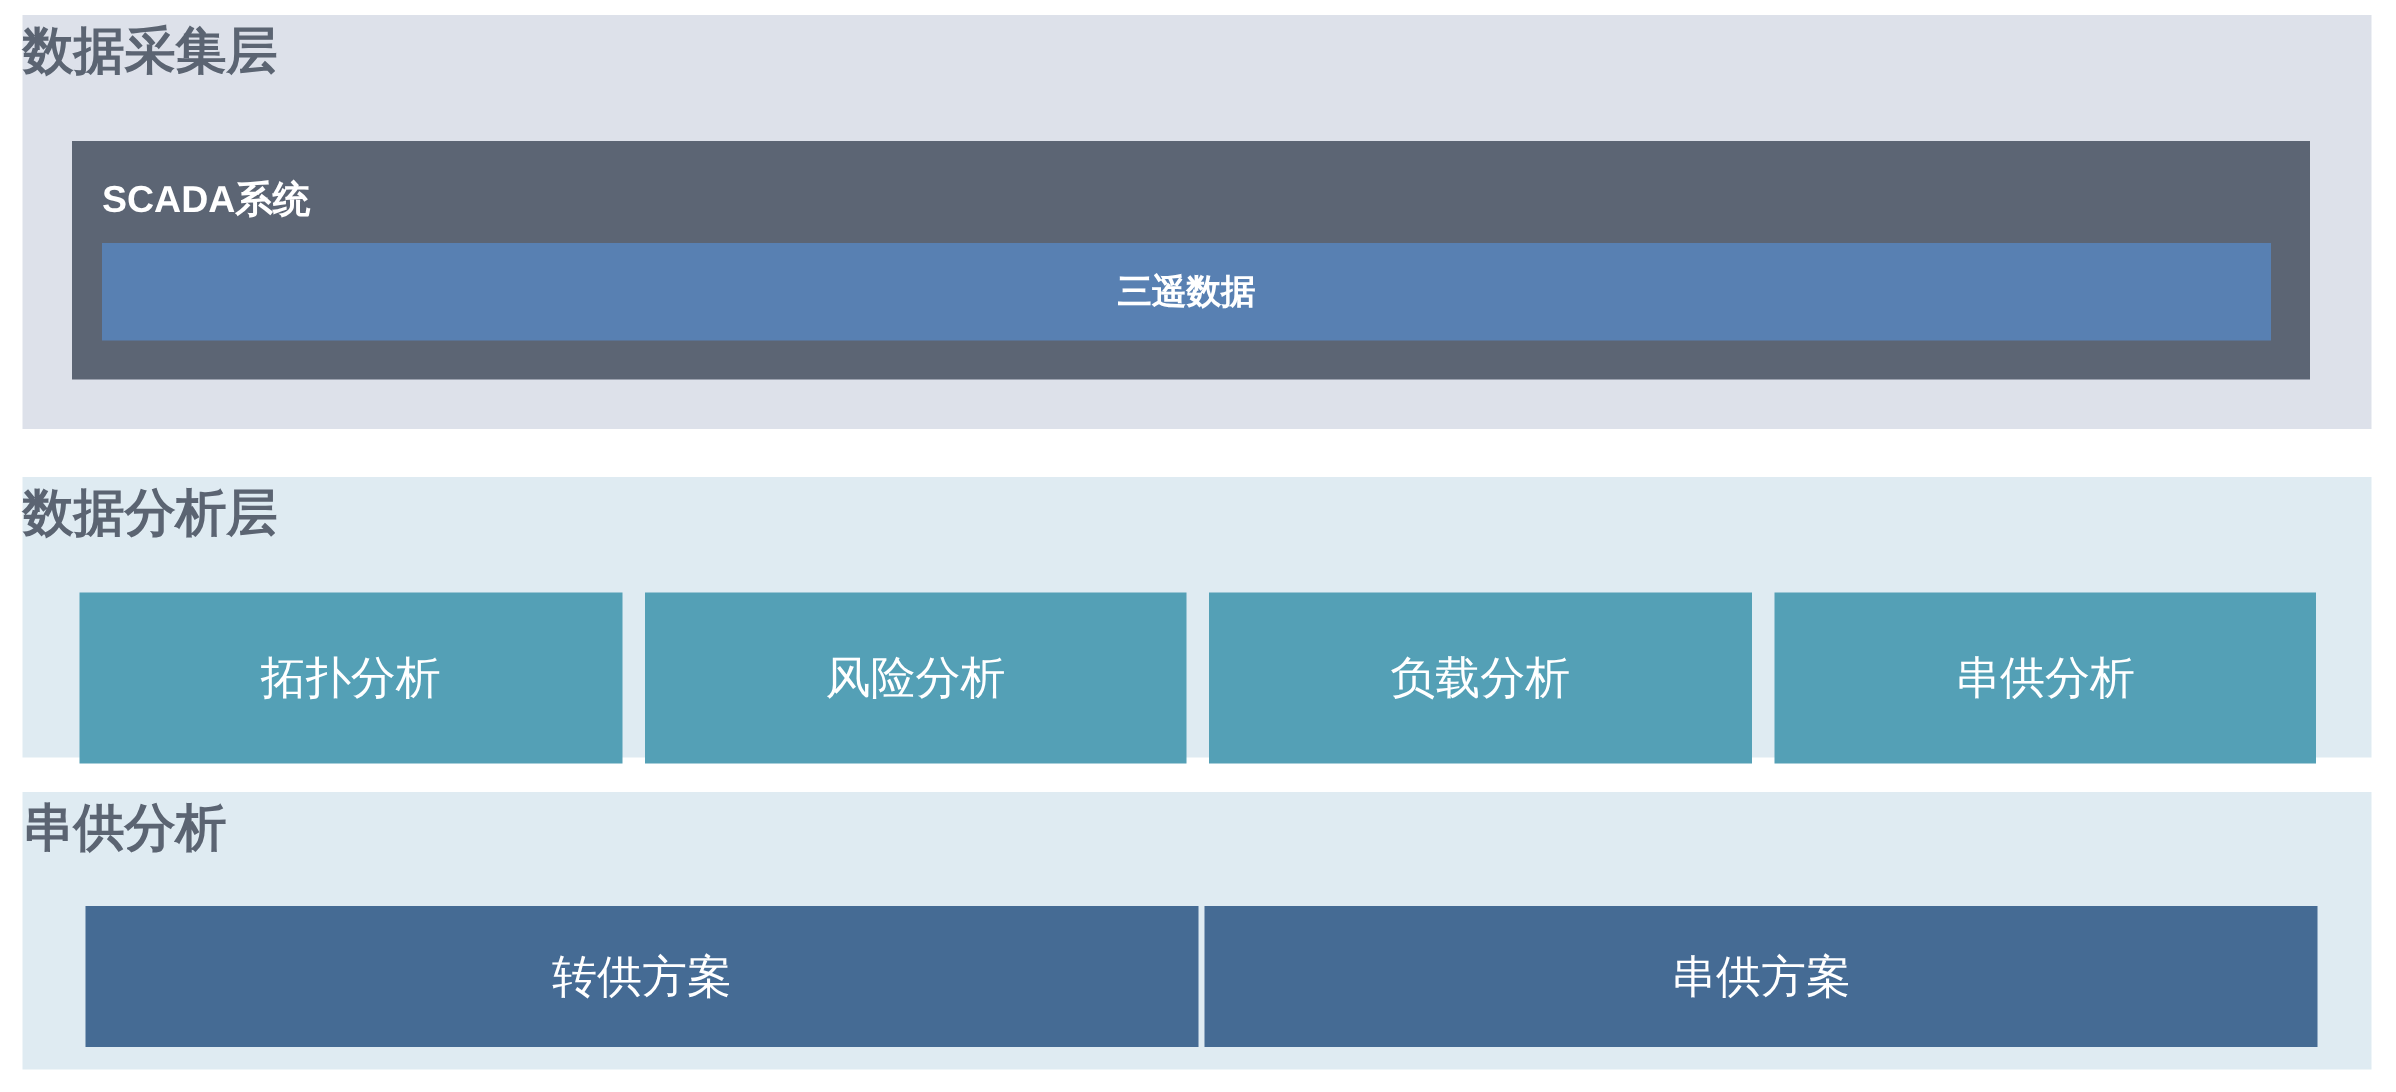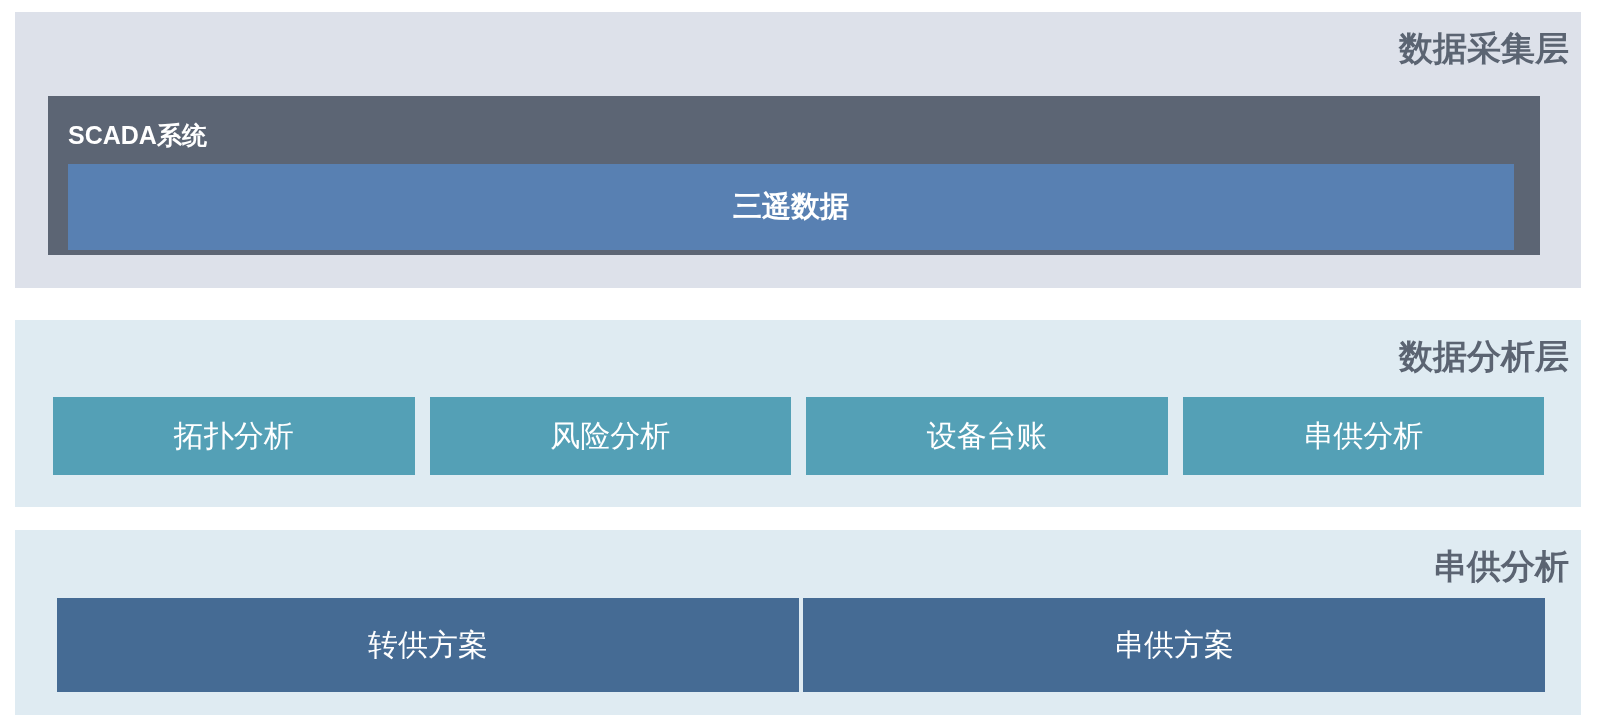--- a/index.html
+++ b/index.html
@@ -15,25 +15,25 @@
     width: 1597px;
     height: 728px;
     background: #ffffff;
     overflow: hidden;
   }
   .layer {
     margin-left: 15px;
     width: 1566px;
   }
   .layer-title {
-    margin: 12px;
-    padding-top: 16px;
+    margin: 0;
+    padding-top: 4px;
     height: 56px;
     line-height: 40px;
-    text-align: right;
+    text-align: left;
     font-size: 34px;
     font-weight: bold;
     color: var(--title-text, #5b6472);
   }
   
   .layer.collection {
     margin-top: 10px;
     height: 276px;
     background: var(--collection-bg, #dde1ea);
   }
@@ -49,61 +49,61 @@
     font-weight: bold;
     color: var(--item-text, #ffffff);
   }
   .scada-row {
     display: flex;
     gap: 28px;
     margin-top: 14px;
   }
   .scada-item {
     flex: 1;
-    height: 86px;
+    height: 65px;
     background: var(--scada-item-bg, #5880b2);
     display: flex;
     align-items: center;
     justify-content: center;
-    font-size: 29px;
+    font-size: 23px;
     font-weight: bold;
     color: var(--item-text, #ffffff);
   }
   
   .layer.analysis {
     margin-top: 32px;
     height: 187px;
     background: var(--analysis-bg, #dfebf2);
   }
   .analysis-row {
     display: flex;
     gap: 15px;
     margin: 21px 37px 0 38px;
   }
   .analysis-item {
     flex: 1;
-    height: 78px;
+    height: 114px;
     background: var(--analysis-item-bg, #54a0b6);
     display: flex;
     align-items: center;
     justify-content: center;
     font-size: 30px;
     font-weight: normal;
     color: var(--item-text, #ffffff);
   }
   
   .layer.application {
     margin-top: 23px;
     height: 185px;
     background: var(--analysis-bg, #dfebf2);
   }
   .application-row {
     display: flex;
     gap: 4px;
-    margin: 5px 36px 0 42px;
+    margin: 20px 36px 0 42px;
   }
   .application-item {
     flex: 1;
     height: 94px;
     background: var(--application-item-bg, #456b94);
     display: flex;
     align-items: center;
     justify-content: center;
     font-size: 30px;
     font-weight: normal;
@@ -123,21 +123,21 @@
         <div class="scada-item">三遥数据</div>
       </div>
     </div>
   </section>
 
   <section class="layer analysis">
     <h2 class="layer-title">数据分析层</h2>
     <div class="analysis-row">
       <div class="analysis-item">拓扑分析</div>
       <div class="analysis-item">风险分析</div>
-      <div class="analysis-item">设备台账</div>
+      <div class="analysis-item">负载分析</div>
       <div class="analysis-item">串供分析</div>
     </div>
   </section>
 
   <section class="layer application">
     <h2 class="layer-title">串供分析</h2>
     <div class="application-row">
       <div class="application-item">转供方案</div>
       <div class="application-item">串供方案</div>
     </div>

